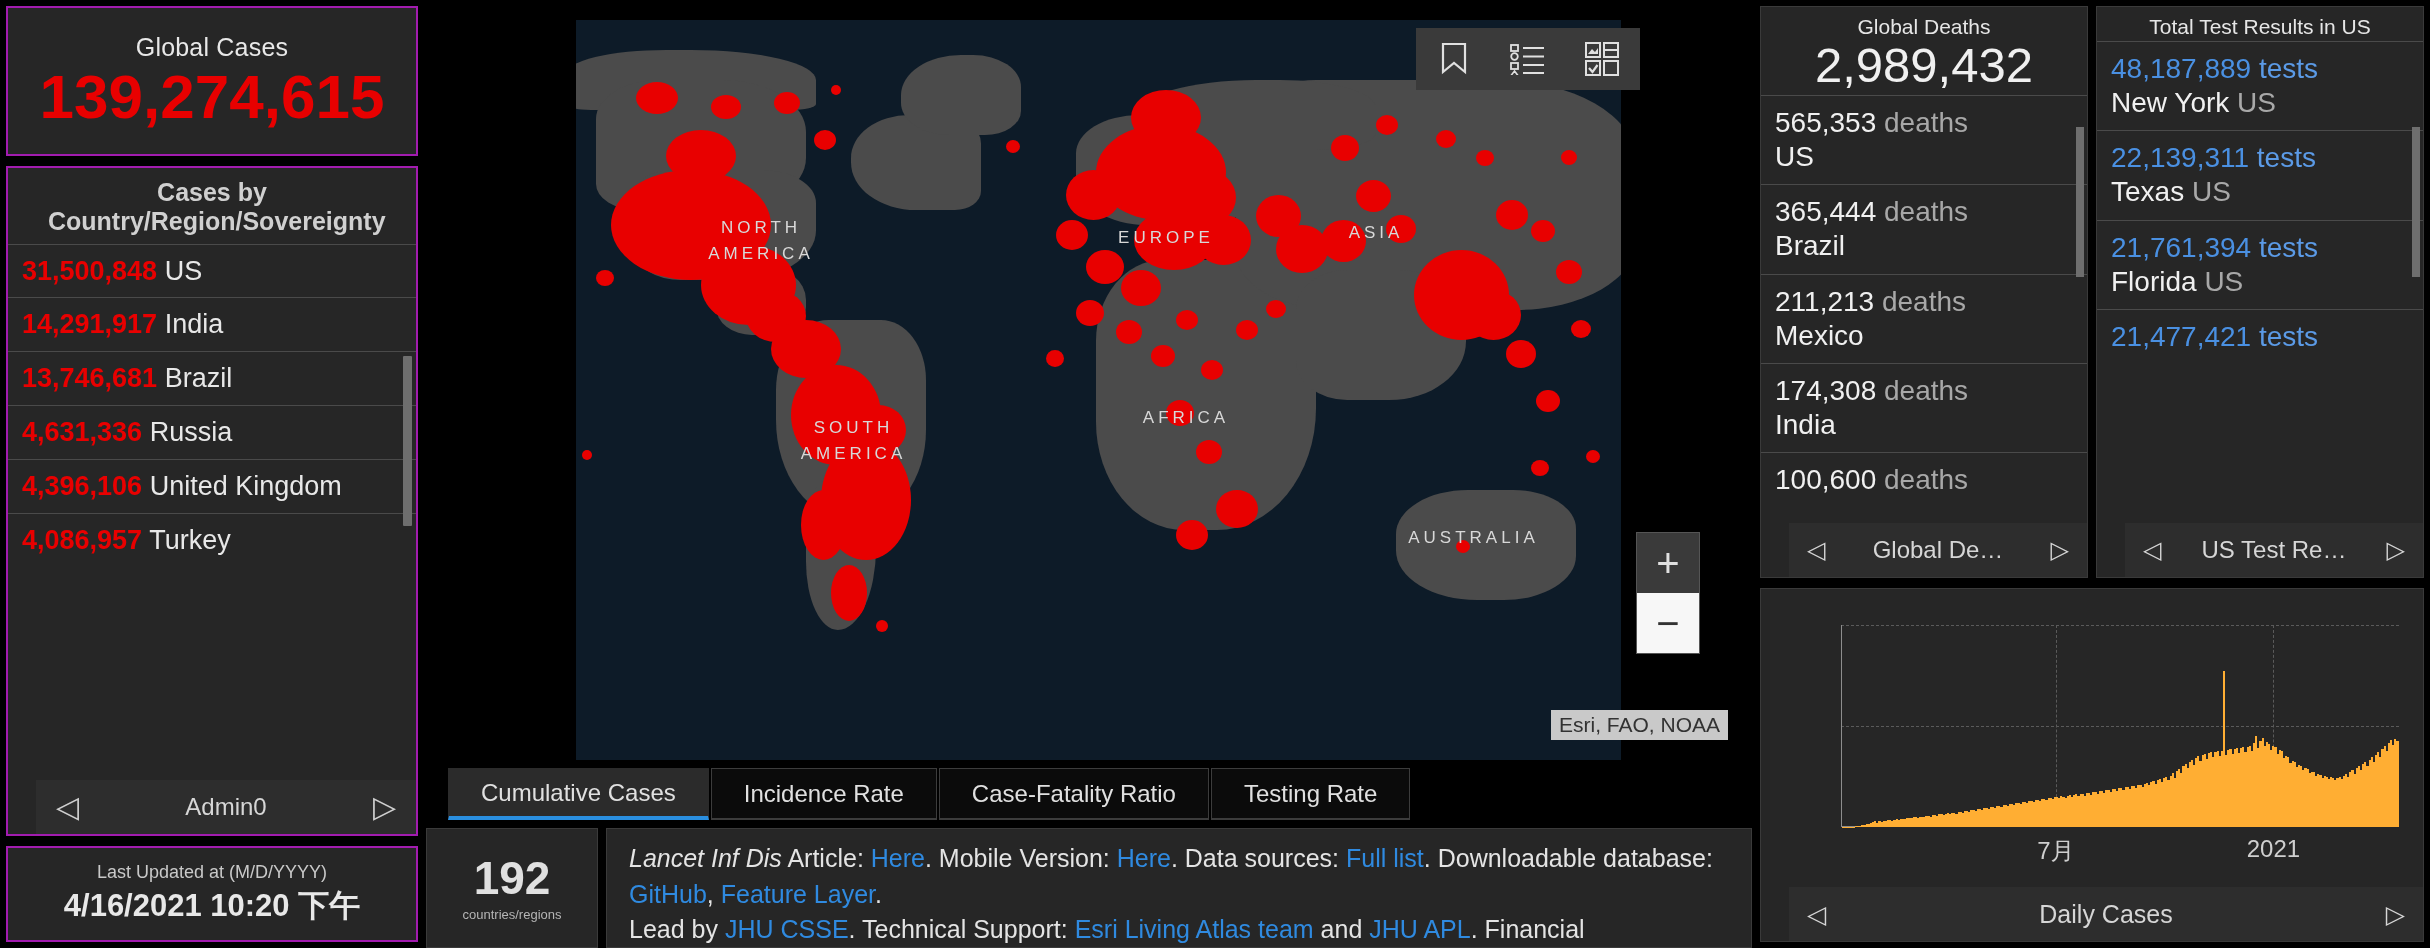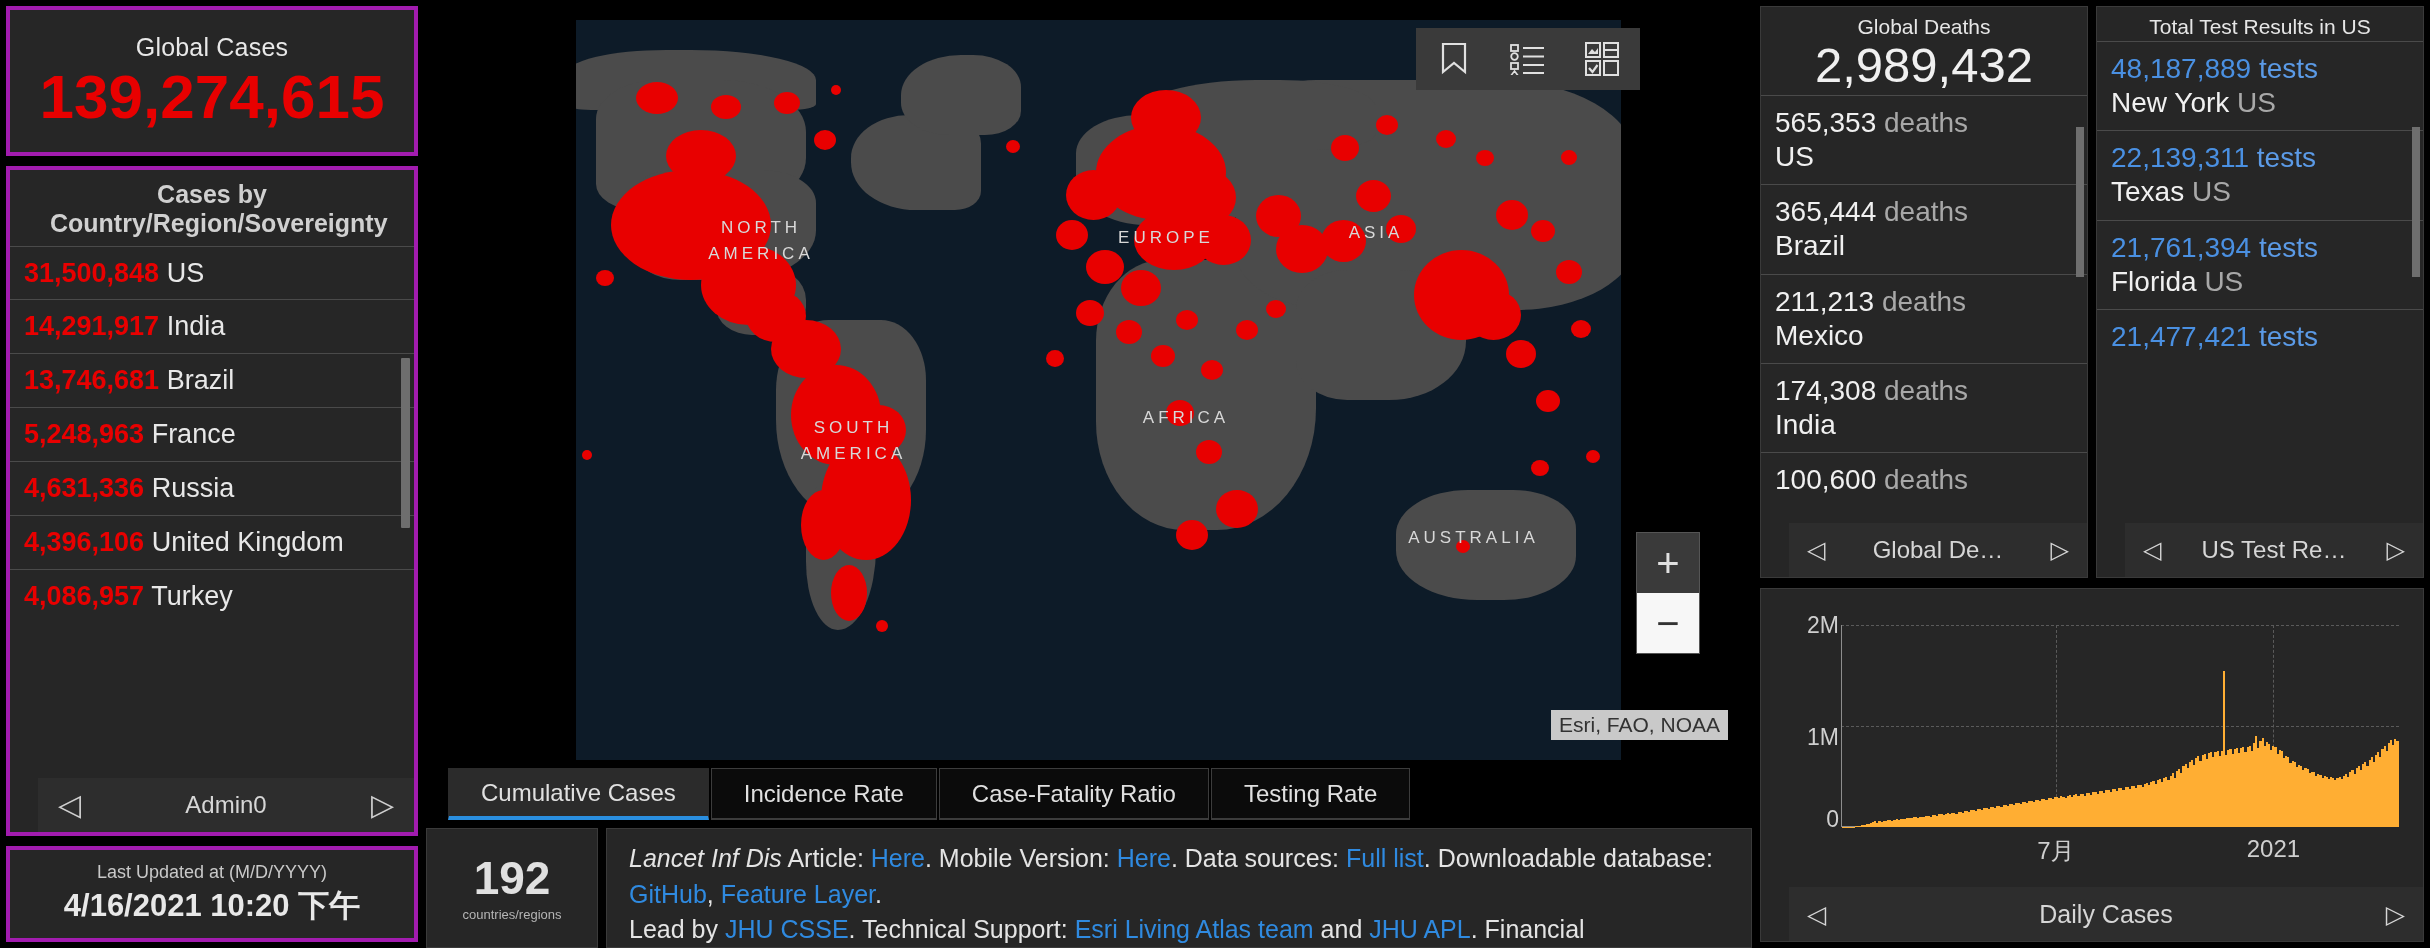--- a/index.html
+++ b/index.html
@@ -19,21 +19,21 @@
   }
 
   
   .col-left {
     width: 412px;
     flex: 0 0 412px;
     display: flex;
     flex-direction: column;
     gap: 10px;
   }
-  .panel { background: #262626; border: 4px solid #a21caf; }
+  .panel { background: #262626; border: 2px solid #a21caf; }
 
   .global-cases {
     height: 150px;
     display: flex; flex-direction: column;
     align-items: center; justify-content: center;
     padding: 6px 0;
   }
   .gc-title { color: #e8e8e8; font-size: 25px; letter-spacing: .2px; }
   .gc-value { color: #e80000; font-size: 62px; font-weight: bold; line-height: 1.05; margin-top: 2px; }
 
@@ -291,21 +291,20 @@
       <div class="gc-title">Global Cases</div>
       <div class="gc-value">139,274,615</div>
     </div>
 
     <div class="panel cases-by">
       <div class="cb-title">Cases by Country/Region/Sovereignty</div>
       <div class="cb-list">
         <div class="cb-row"><span class="num">31,500,848</span> <span>US</span></div>
         <div class="cb-row"><span class="num">14,291,917</span> <span>India</span></div>
         <div class="cb-row"><span class="num">13,746,681</span> <span>Brazil</span></div>
-        <div class="cb-row"><span class="num">5,248,963</span> <span>France</span></div>
         <div class="cb-row"><span class="num">4,631,336</span> <span>Russia</span></div>
         <div class="cb-row"><span class="num">4,396,106</span> <span>United Kingdom</span></div>
         <div class="cb-row"><span class="num">4,086,957</span> <span>Turkey</span></div>
         <div class="cb-scrollbar"></div>
       </div>
       <div class="nav-strip">
         <span class="arrow">◁</span>
         <span class="nav-label">Admin0</span>
         <span class="arrow">▷</span>
       </div>
@@ -507,25 +506,20 @@
         <div class="sp-nav">
           <span>◁</span>
           <span class="nav-label">US Test Re…</span>
           <span>▷</span>
         </div>
       </div>
     </div>
 
     <div class="chart-panel">
       <div class="chart-area">
-        <div class="ylabels">
-          <div class="ylabel" style="top:36px;">2M</div>
-          <div class="ylabel" style="top:50%;">1M</div>
-          <div class="ylabel" style="bottom:52px;transform:none;">0</div>
-        </div>
         <div class="plot" id="plot">
           <div class="gridline" style="top:0;"></div>
           <div class="gridline" style="top:50%;"></div>
           <div class="vgrid" style="left:38.5%;"></div>
           <div class="vgrid" style="left:77.5%;"></div>
           <div class="axis-y"></div>
           <div class="axis-x"></div>
           <div class="bars" id="bars">
               <div class="bar" style="height: 0.1%;"></div>
               <div class="bar" style="height: 0.125%;"></div>

